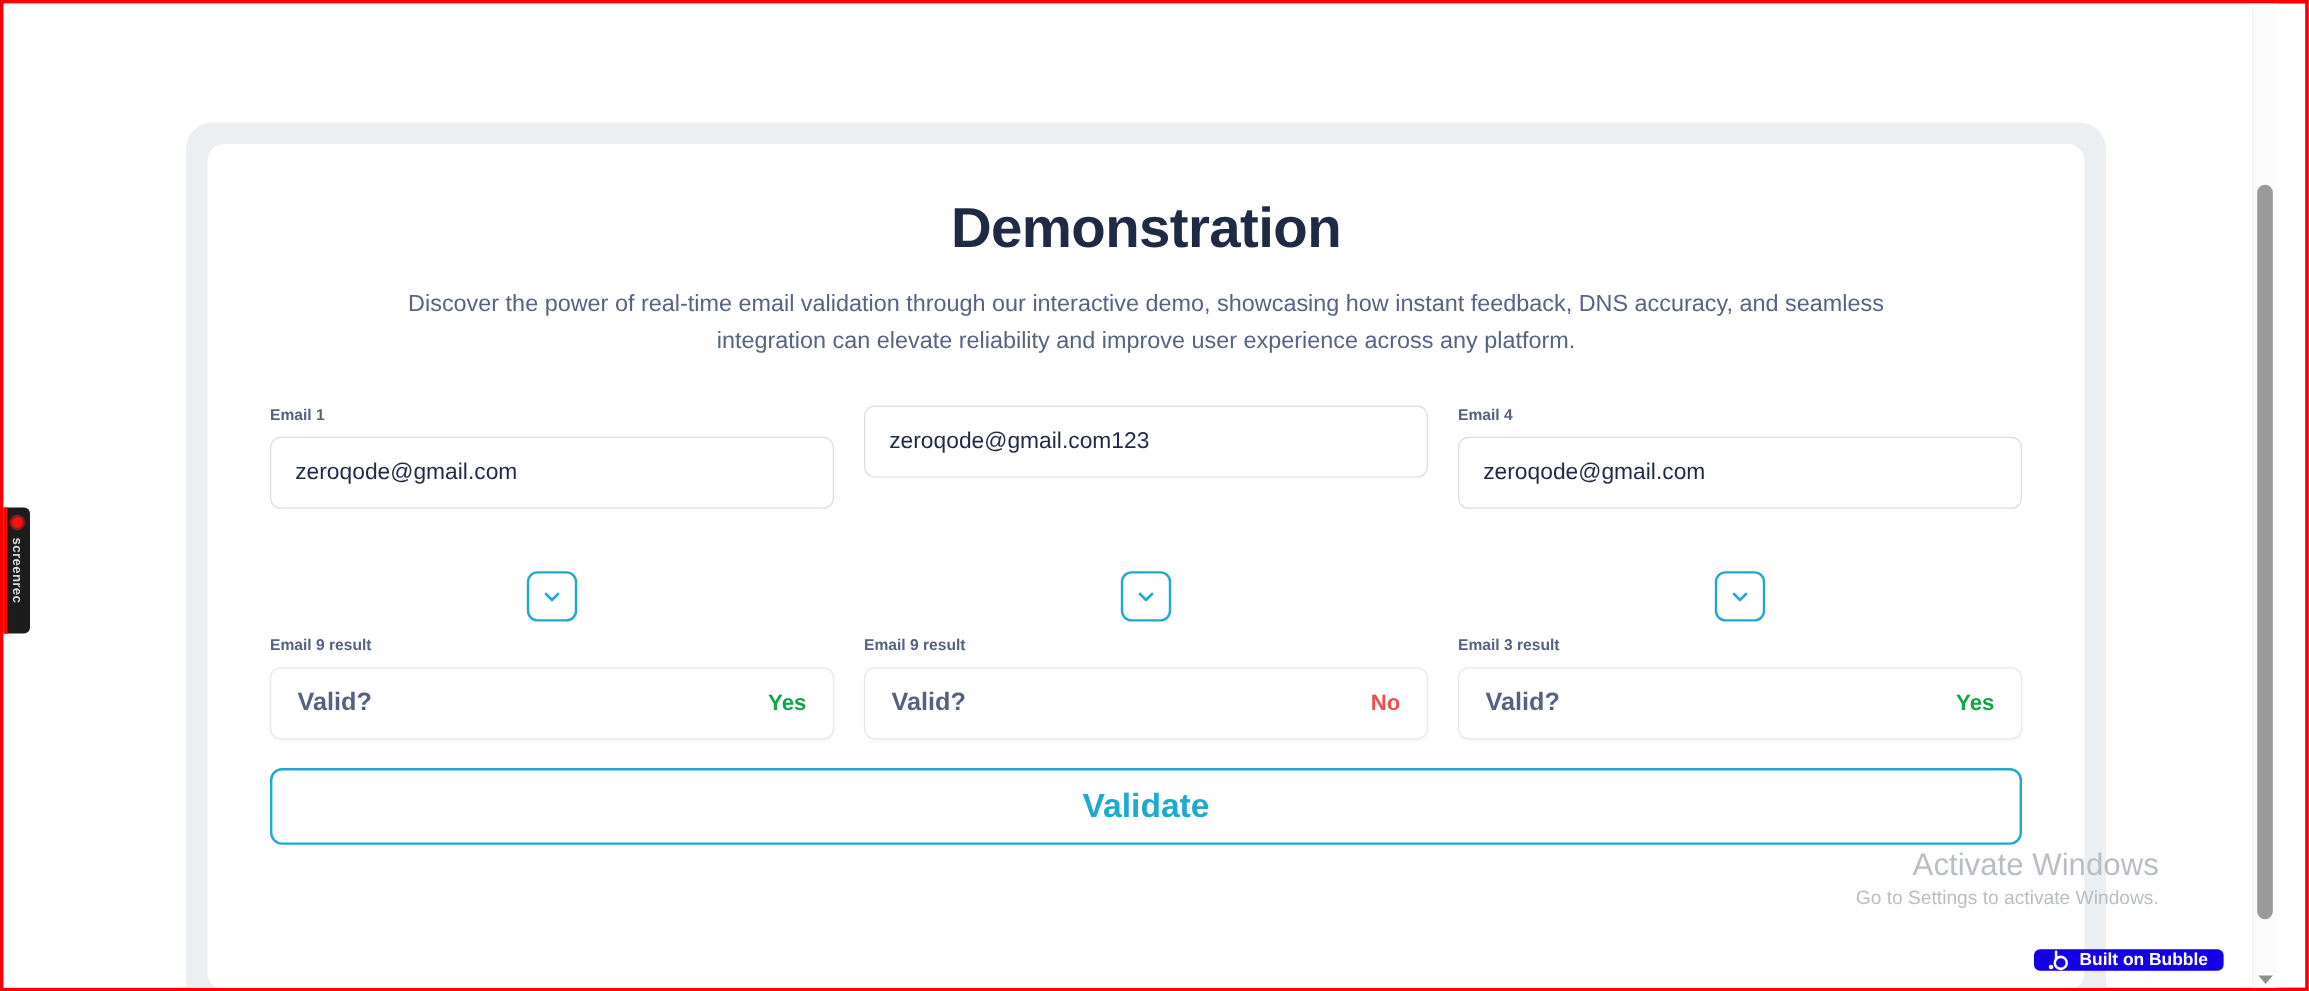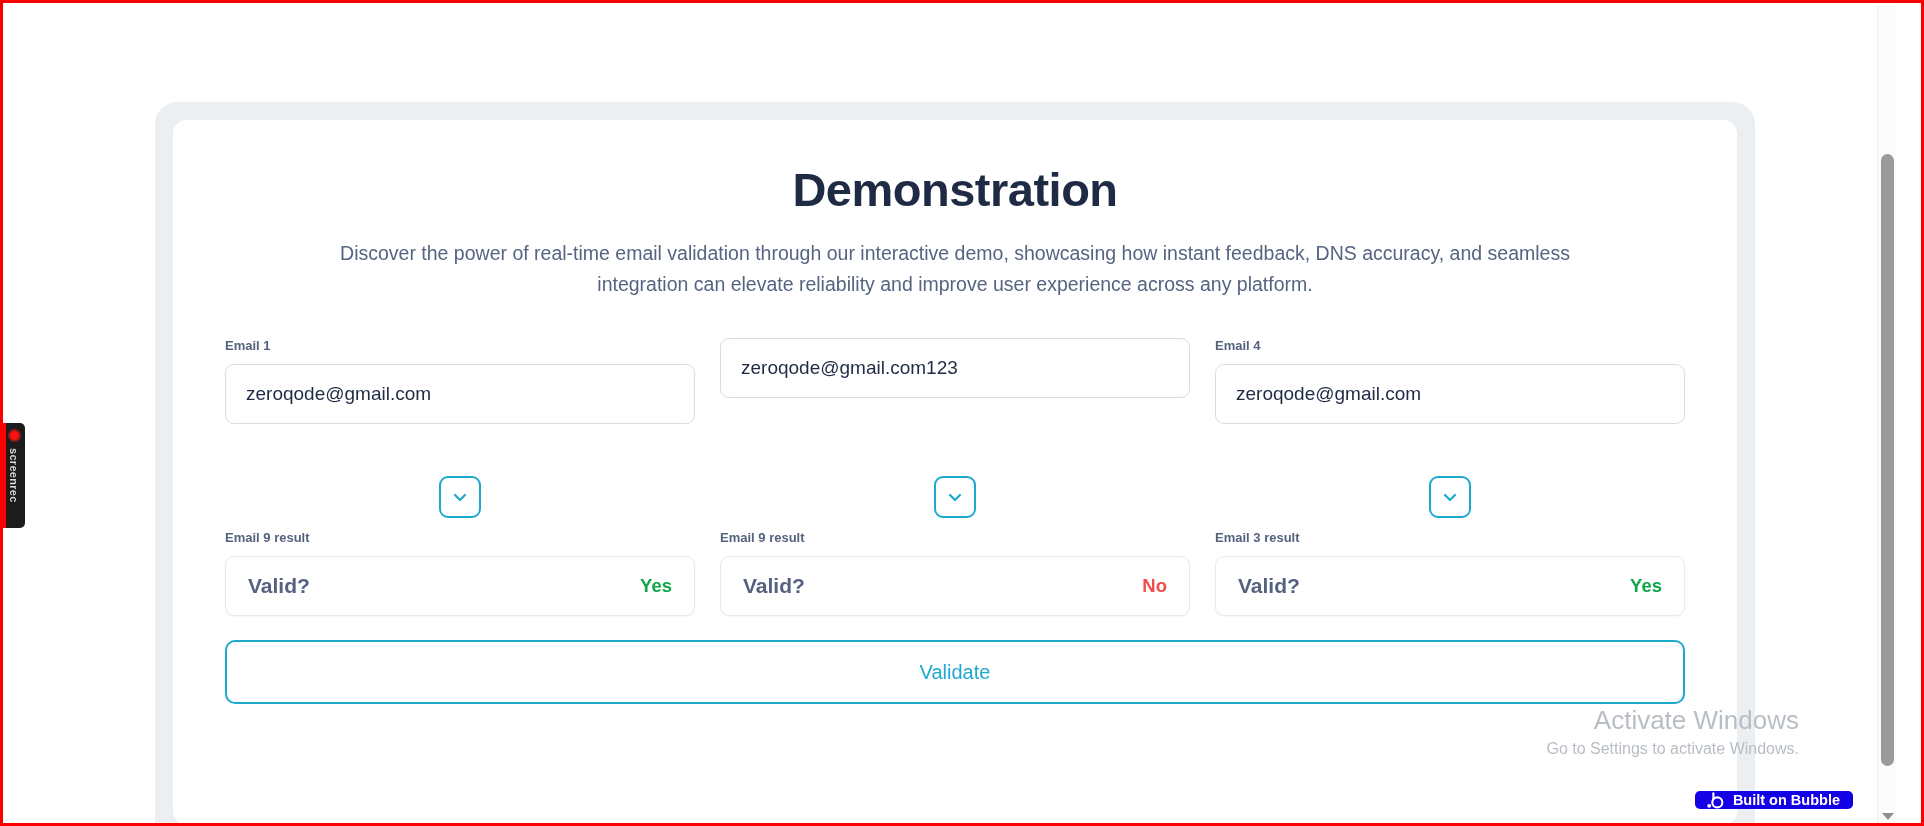--- a/index.html
+++ b/index.html
@@ -159,22 +159,22 @@
   .val-no  { color: #ef4e4e; }
 
   .validate-btn {
     margin-top: 24px;
     width: 100%;
     height: 64px;
     border: 2px solid #1da9d0;
     border-radius: 10px;
     background: #ffffff;
     color: #1da9d0;
-    font-size: 20px;
-    font-weight: normal;
+    font-size: 28px;
+    font-weight: bold;
     font-family: "Liberation Sans", sans-serif;
     display: flex;
     align-items: center;
     justify-content: center;
     cursor: pointer;
   }
 
   
   #screenrec {
     position: absolute;

